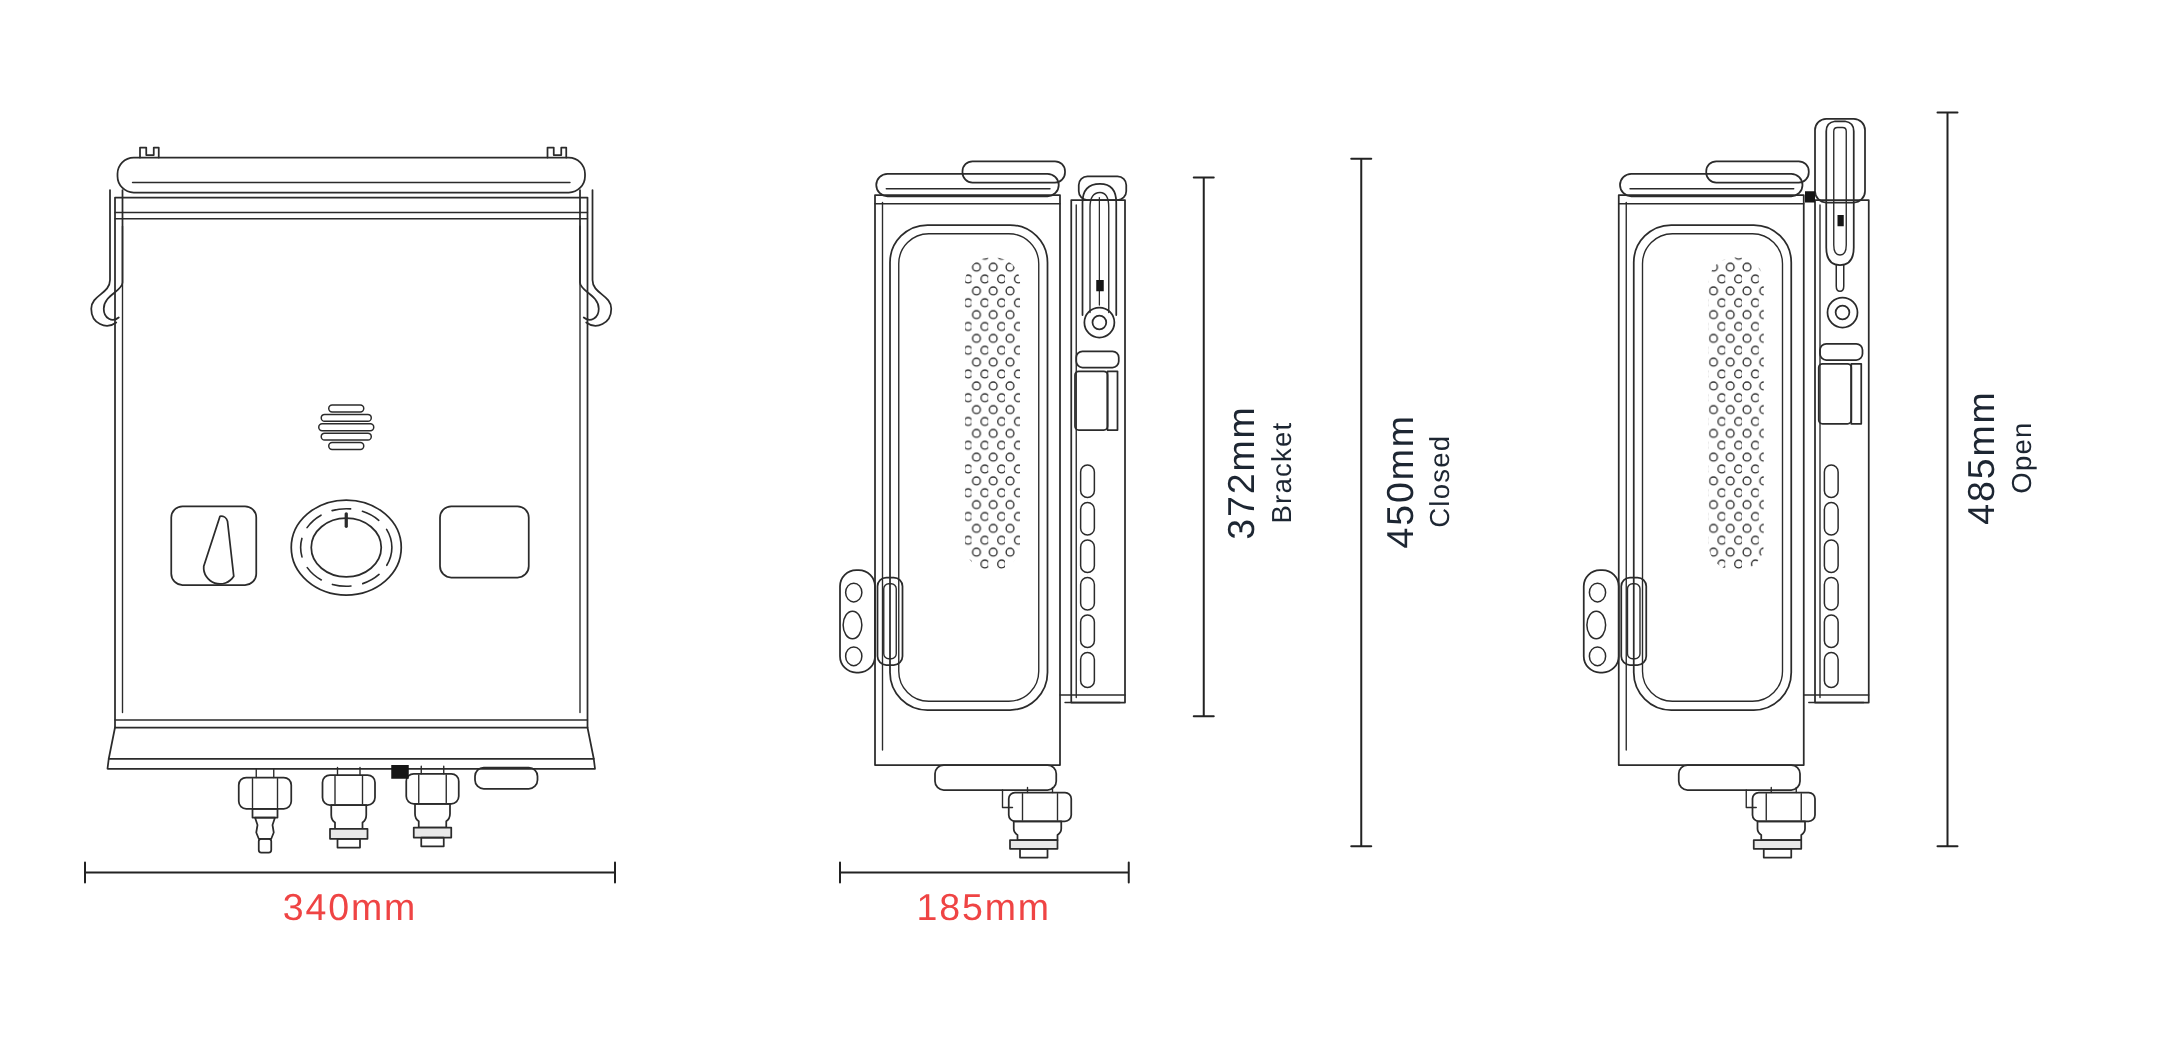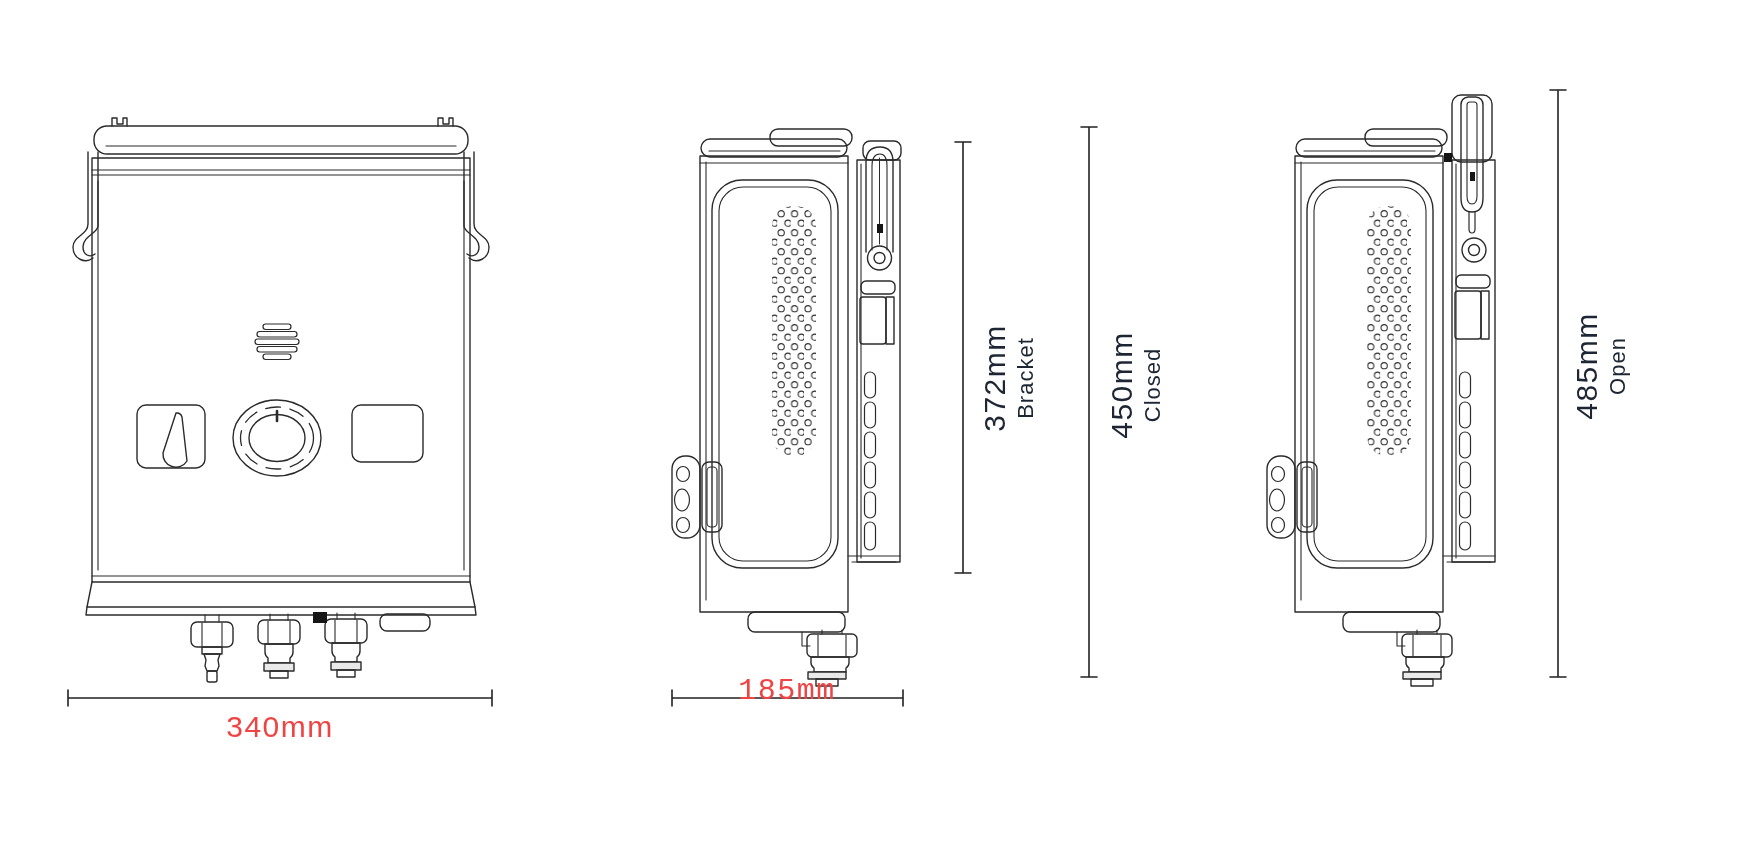--- a/index.html
+++ b/index.html
@@ -239,21 +239,21 @@
       <path d="M68 690 V706 M68 698 H492 M492 690 V706"></path>
       <path d="M672 690 V706 M672 698 H903 M903 690 V706"></path>
       <path d="M955 142 H971 M963 142 V573 M955 573 H971"></path>
       <path d="M1081 127 H1097 M1089 127 V677 M1081 677 H1097"></path>
       <path d="M1550 90 H1566 M1558 90 V677 M1550 677 H1566"></path>
     </g>
   </svg>
 
   <div class="hlabel" style="left:280px; top:727px;">340mm</div>
 
-  <div class="hlabel" style="left:787px; top:691px;font-family:Liberation Mono, monospace;">185mm</div>
+  <div class="hlabel" style="left:787px; top:727px;">185mm</div>
 
   <div class="vlabel" style="left:1008px; top:378px;">
     <span class="val">372mm</span>
     <span class="qual">Bracket</span>
   </div>
 
   <div class="vlabel" style="left:1135px; top:385px;">
     <span class="val">450mm</span>
     <span class="qual">Closed</span>
   </div>

